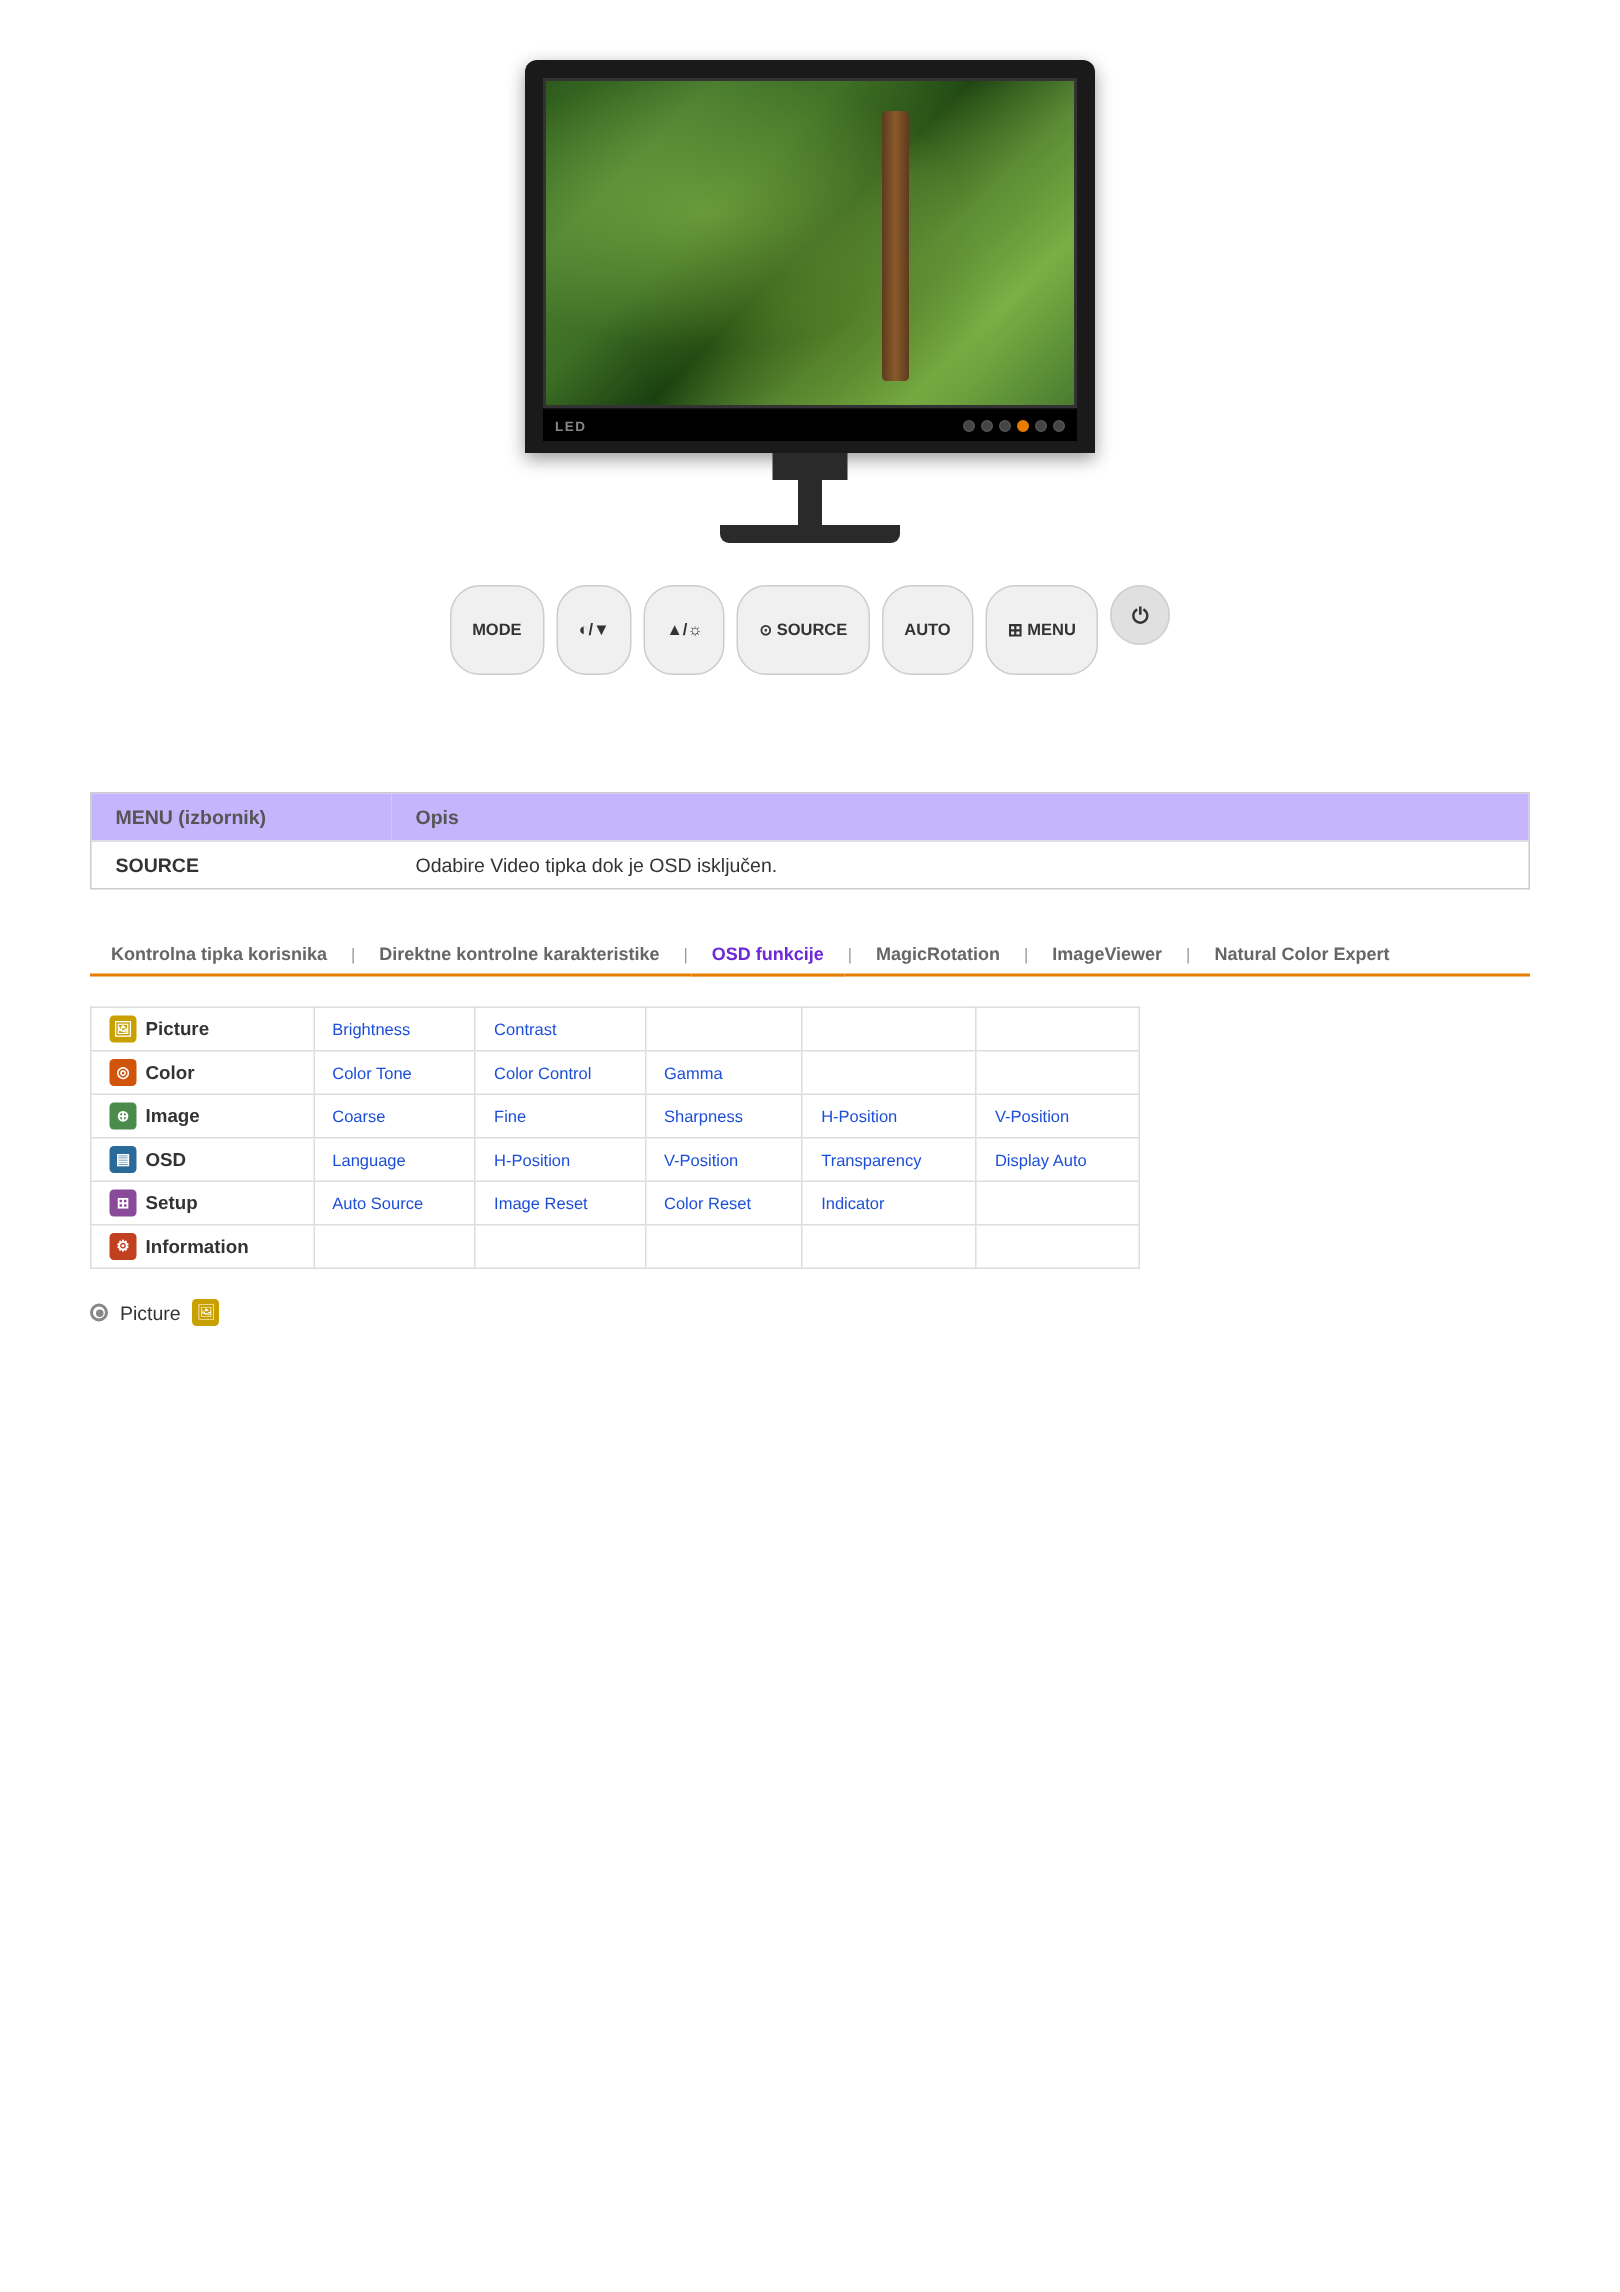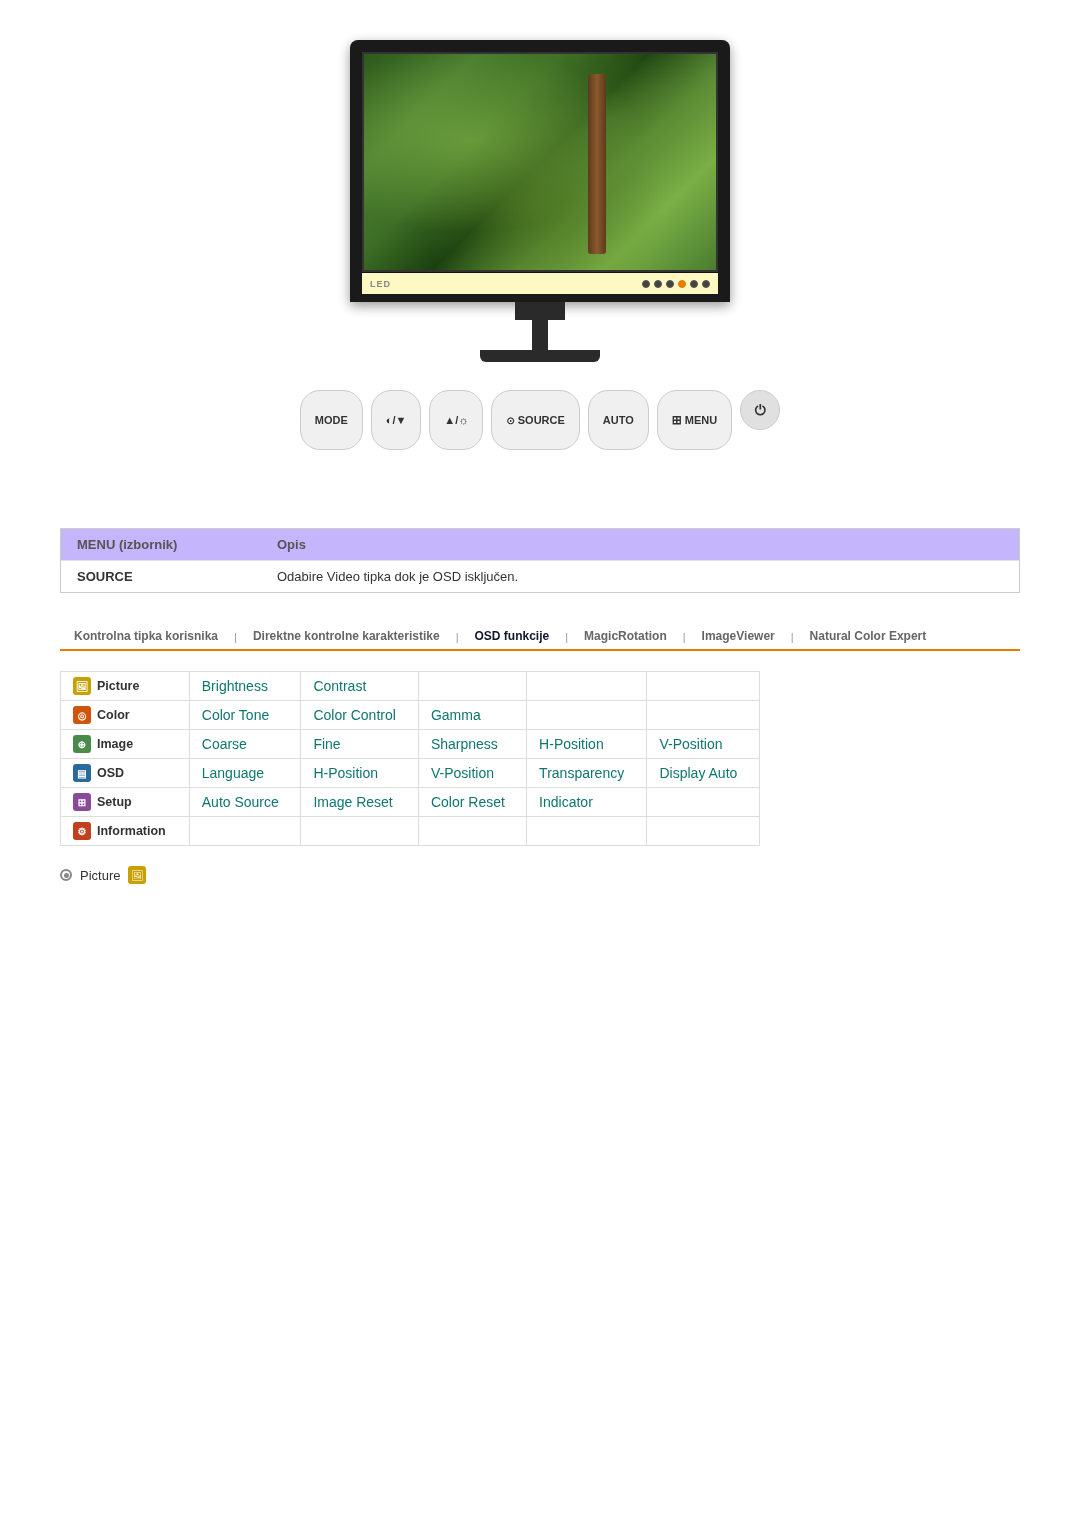--- a/index.html
+++ b/index.html
@@ -51,21 +51,21 @@
       content: '';
       position: absolute;
       right: 110px;
       top: 20px;
       width: 18px;
       height: 180px;
       background: linear-gradient(90deg, #5c3a1e, #8b5a2b, #5c3a1e);
       border-radius: 3px;
     }
     .monitor-bottom-bar {
-      background: #fef9c3;
+      background: #000000;
       height: 22px;
       display: flex;
       align-items: center;
       padding: 0 8px;
       border-top: 1px solid #111;
     }
     .led-label {
       color: #888;
       font-size: 9px;
       font-weight: bold;
@@ -167,21 +167,21 @@
       padding: 6px 14px;
       font-size: 12px;
       color: #666;
       cursor: pointer;
       border-bottom: 2px solid transparent;
       margin-bottom: -2px;
       white-space: nowrap;
       font-weight: bold;
     }
     .nav-tab.active {
-      color: #0f172a;
+      color: #6d28d9;
       font-weight: bold;
       border-bottom: 2px solid #e87c00;
       background: #fff;
     }
     .nav-tab-separator {
       color: #999;
       padding: 0 2px;
       font-size: 11px;
       margin-bottom: 6px;
     }
@@ -220,23 +220,23 @@
       flex-shrink: 0;
     }
     .icon-picture { background: #c8a000; }
     .icon-color { background: #d0550a; }
     .icon-image { background: #4a8a4a; }
     .icon-osd { background: #2a6a9a; }
     .icon-setup { background: #8a4a9a; }
     .icon-info { background: #c04020; }
 
     .osd-link {
-      color: #0f766e;
+      color: #1d4ed8;
       cursor: pointer;
-      font-size: 14px;
+      font-size: 11px;
     }
 
     
     .picture-label-section {
       margin: 20px 60px 10px 60px;
       display: flex;
       align-items: center;
       gap: 8px;
     }
     .picture-radio {

